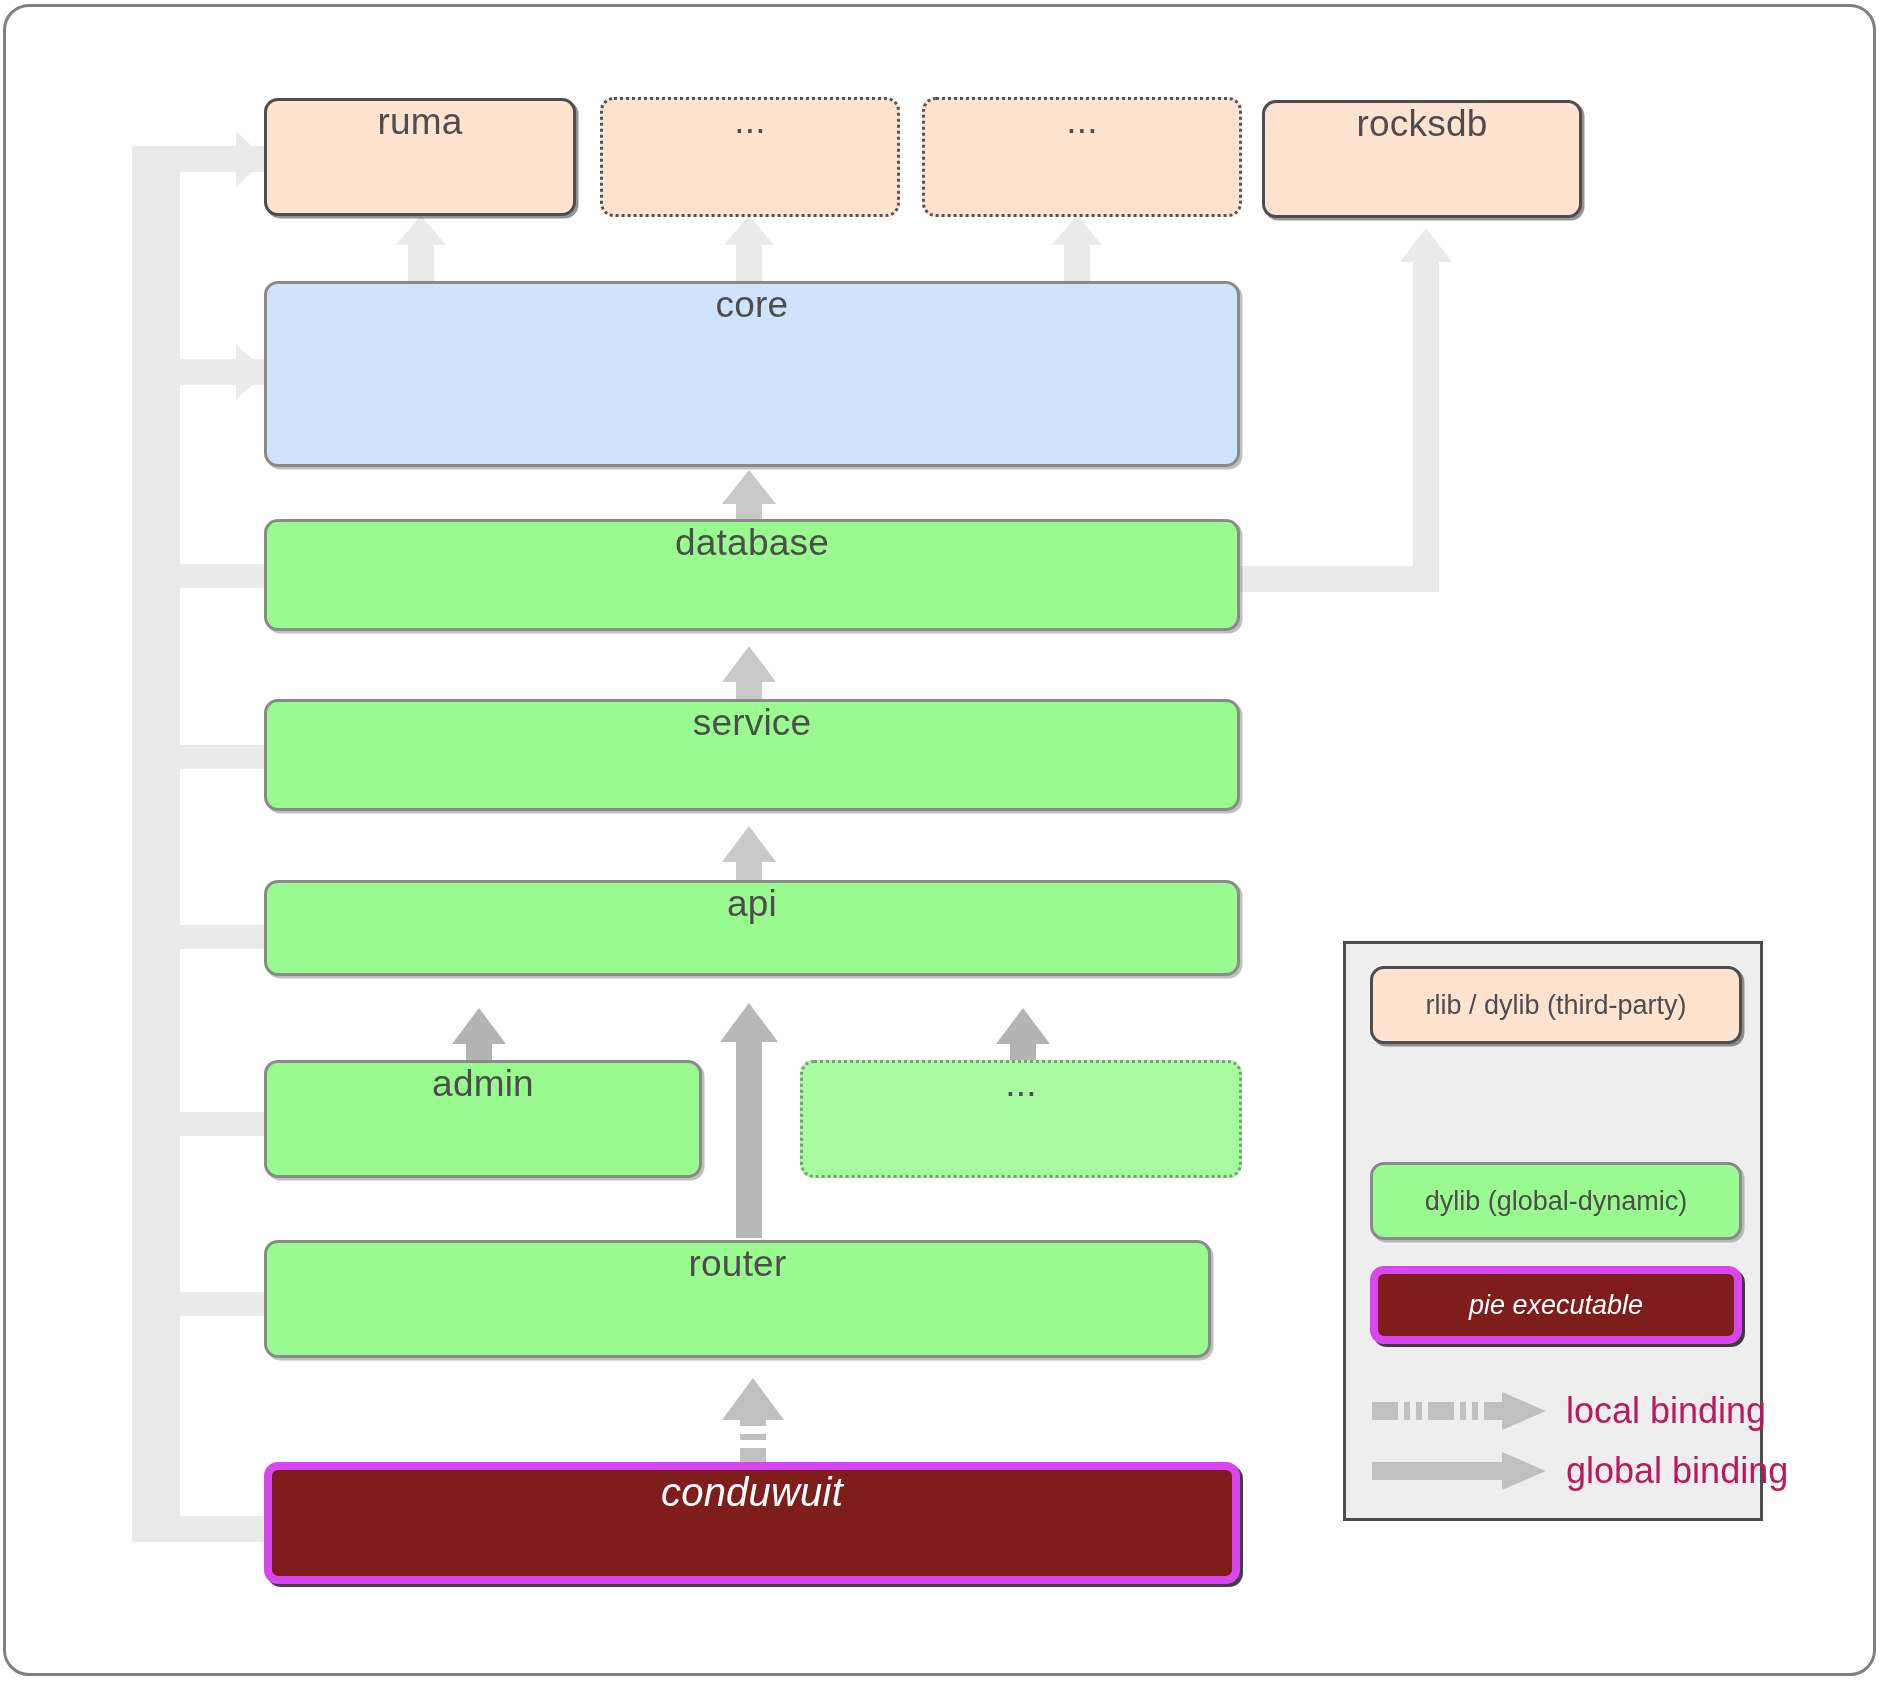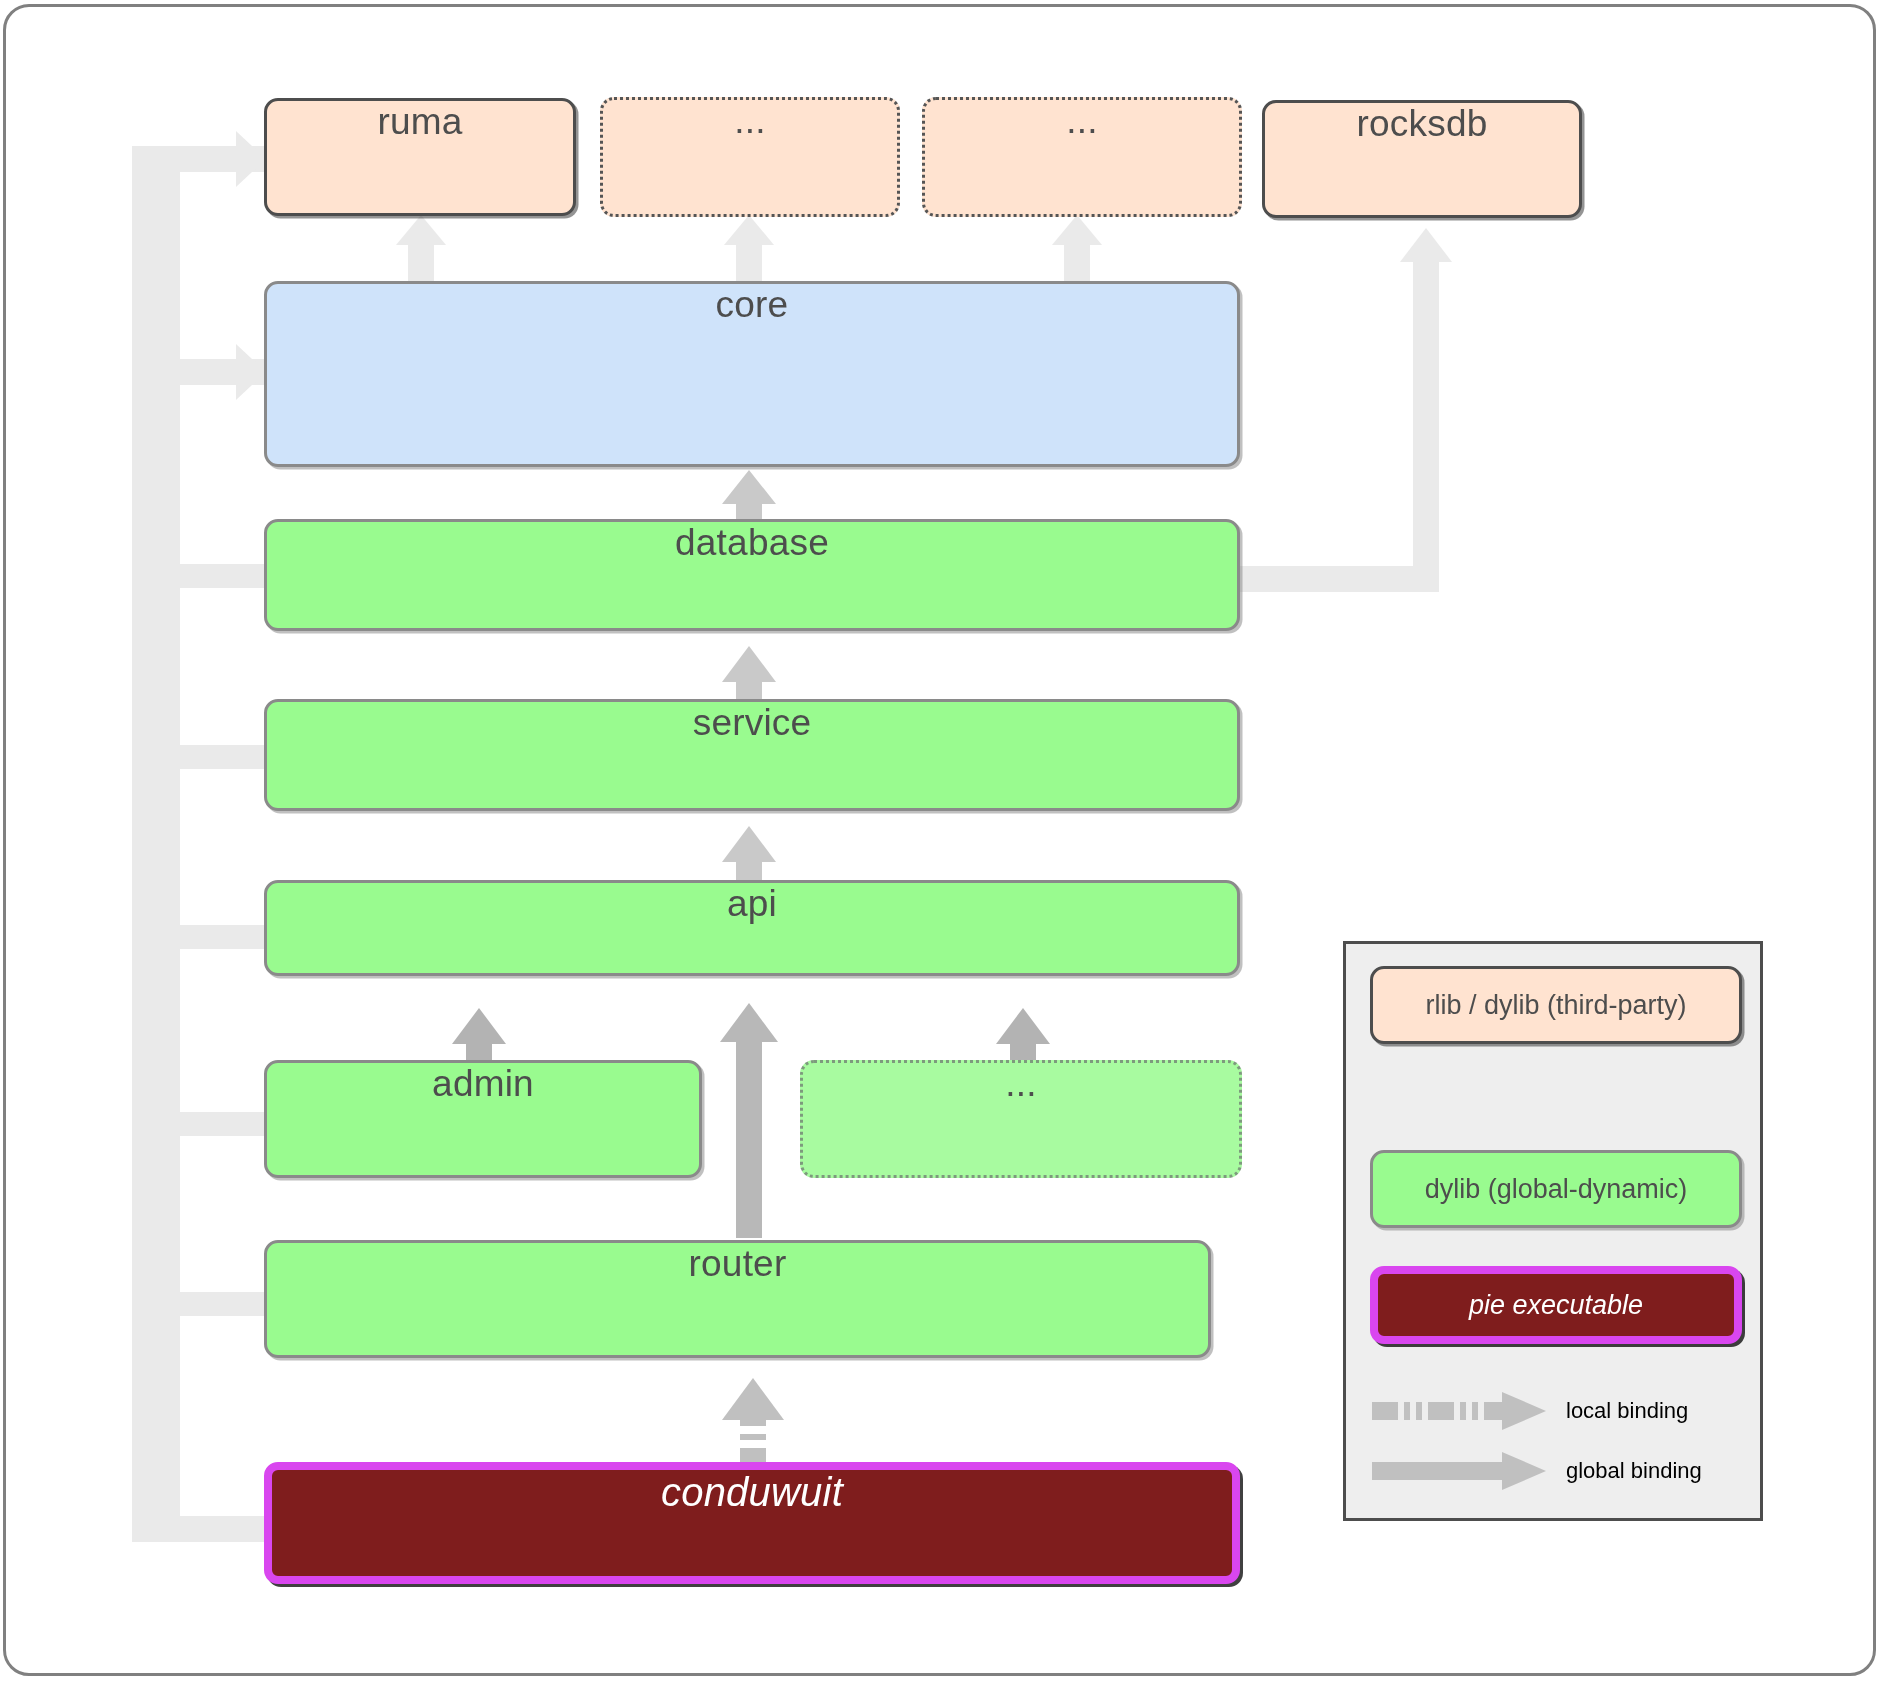--- a/index.html
+++ b/index.html
@@ -120,42 +120,42 @@
     box-sizing: border-box;
     border-radius: 14px;
     display: flex;
     align-items: center;
     justify-content: center;
     font-size: 27px;
     color: #4d4d4d;
   }
   .lg1 { top: 22px; }
   .lg2 { top: 122px; }
-  .lg3 { top: 206px; justify-content: center; }
+  .lg3 { top: 218px; justify-content: center; }
   .lg4 { top: 322px; }
 
   .legend-row {
     position: absolute;
     left: 24px;
     width: 372px;
     height: 54px;
     display: flex;
     align-items: center;
   }
   .lr1 { top: 440px; }
   .lr2 { top: 500px; }
   .legend-row .swatch {
     width: 182px;
     height: 46px;
     position: relative;
     flex: 0 0 auto;
   }
   .legend-row .rtext {
-    font-size: 22px;
-    color: #000000;
+    font-size: 36px;
+    color: #be185d;
     padding-left: 14px;
     white-space: nowrap;
   }
 </style>
 </head>
 <body>
 
 <div id="canvas">
 
   <div class="frame"></div>

